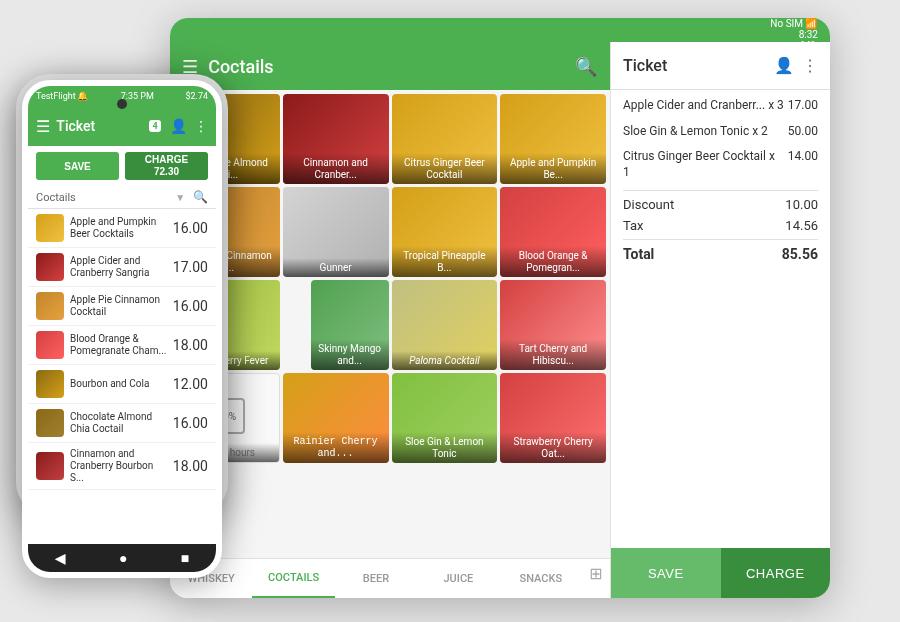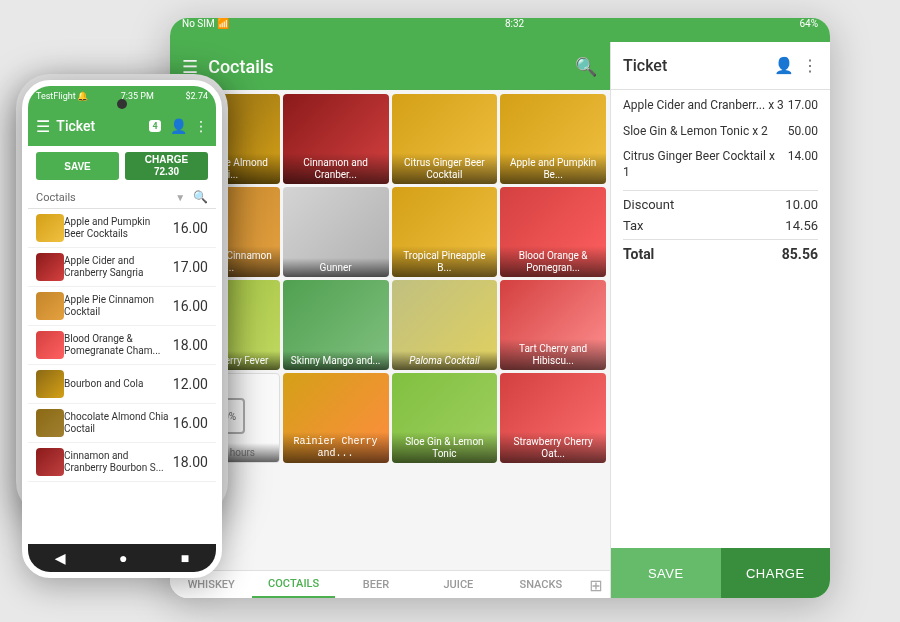--- a/index.html
+++ b/index.html
@@ -24,25 +24,26 @@
       box-shadow: 0 8px 40px rgba(0,0,0,0.25);
       overflow: hidden;
       display: flex;
       flex-direction: column;
     }
 
     .tablet-status-bar {
       background: #4CAF50;
       height: 24px;
       display: flex;
-      align-items: flex-start;
+      align-items: flex-end;
       justify-content: space-between;
       padding: 0 12px;
       font-size: 10px;
       color: #fff;
+      flex-direction: column;
     }
     .status-left, .status-right { display: flex; align-items: center; gap: 4px; }
 
     .tablet-body {
       display: flex;
       flex: 1;
       overflow: hidden;
     }
 
     
@@ -110,21 +111,21 @@
     
     .c1 { background: linear-gradient(135deg, #8B6914, #D4A017); }
     .c2 { background: linear-gradient(135deg, #8B1a1a, #D44040); }
     .c3 { background: linear-gradient(135deg, #D4A017, #F0C040); }
     .c4 { background: linear-gradient(135deg, #D4A017, #F0C040); }
     .c5 { background: linear-gradient(135deg, #C4872A, #E4A040); }
     .c6 { background: linear-gradient(135deg, #D4D4D4, #B0B0B0); }
     .c7 { background: linear-gradient(135deg, #D4A017, #F0C040); padding-left: 8px; }
     .c8 { background: linear-gradient(135deg, #D44040, #FF6060); }
     .c9 { background: linear-gradient(135deg, #A0C040, #C0D860); }
-    .c10 { background: linear-gradient(135deg, #50A050, #80C080); }
+    .c10 { background: linear-gradient(135deg, #50A050, #80C080); margin-left: 28px; }
     .c11 { background: linear-gradient(135deg, #C0C080, #E0D060); font-style: italic; }
     .c12 { background: linear-gradient(135deg, #D44040, #FF9090); text-decoration: underline; }
     .c14 { background: linear-gradient(135deg, #D4A017, #FF8C40); font-family: Liberation Mono, monospace; }
     .c15 { background: linear-gradient(135deg, #80C040, #A0D060); }
     .c16 { background: linear-gradient(135deg, #D44040, #FF7070); }
     .happy-hours {
       background: #f9f9f9;
       border: 1px solid #ddd;
       display: flex;
       flex-direction: column;
@@ -143,21 +144,21 @@
       color: #666;
       margin-bottom: 4px;
     }
     .happy-hours .name { color: #666; }
 
     
     .category-tabs {
       display: flex;
       background: #fff;
       border-top: 1px solid #e0e0e0;
-      height: 28px;
+      height: 40px;
     }
     .cat-tab {
       flex: 1;
       display: flex;
       align-items: center;
       justify-content: center;
       font-size: 11px;
       color: #999;
       cursor: pointer;
       font-weight: 500;
@@ -391,20 +392,21 @@
 
     .phone-list {
       flex: 1;
       overflow-y: auto;
     }
     .phone-list-item {
       display: flex;
       align-items: center;
       padding: 5px 8px;
       border-bottom: 1px solid #f0f0f0;
+      gap: 6px;
     }
     .phone-item-avatar {
       width: 28px;
       height: 28px;
       border-radius: 4px;
       flex-shrink: 0;
     }
     .phone-item-name {
       font-size: 10px;
       color: #333;

